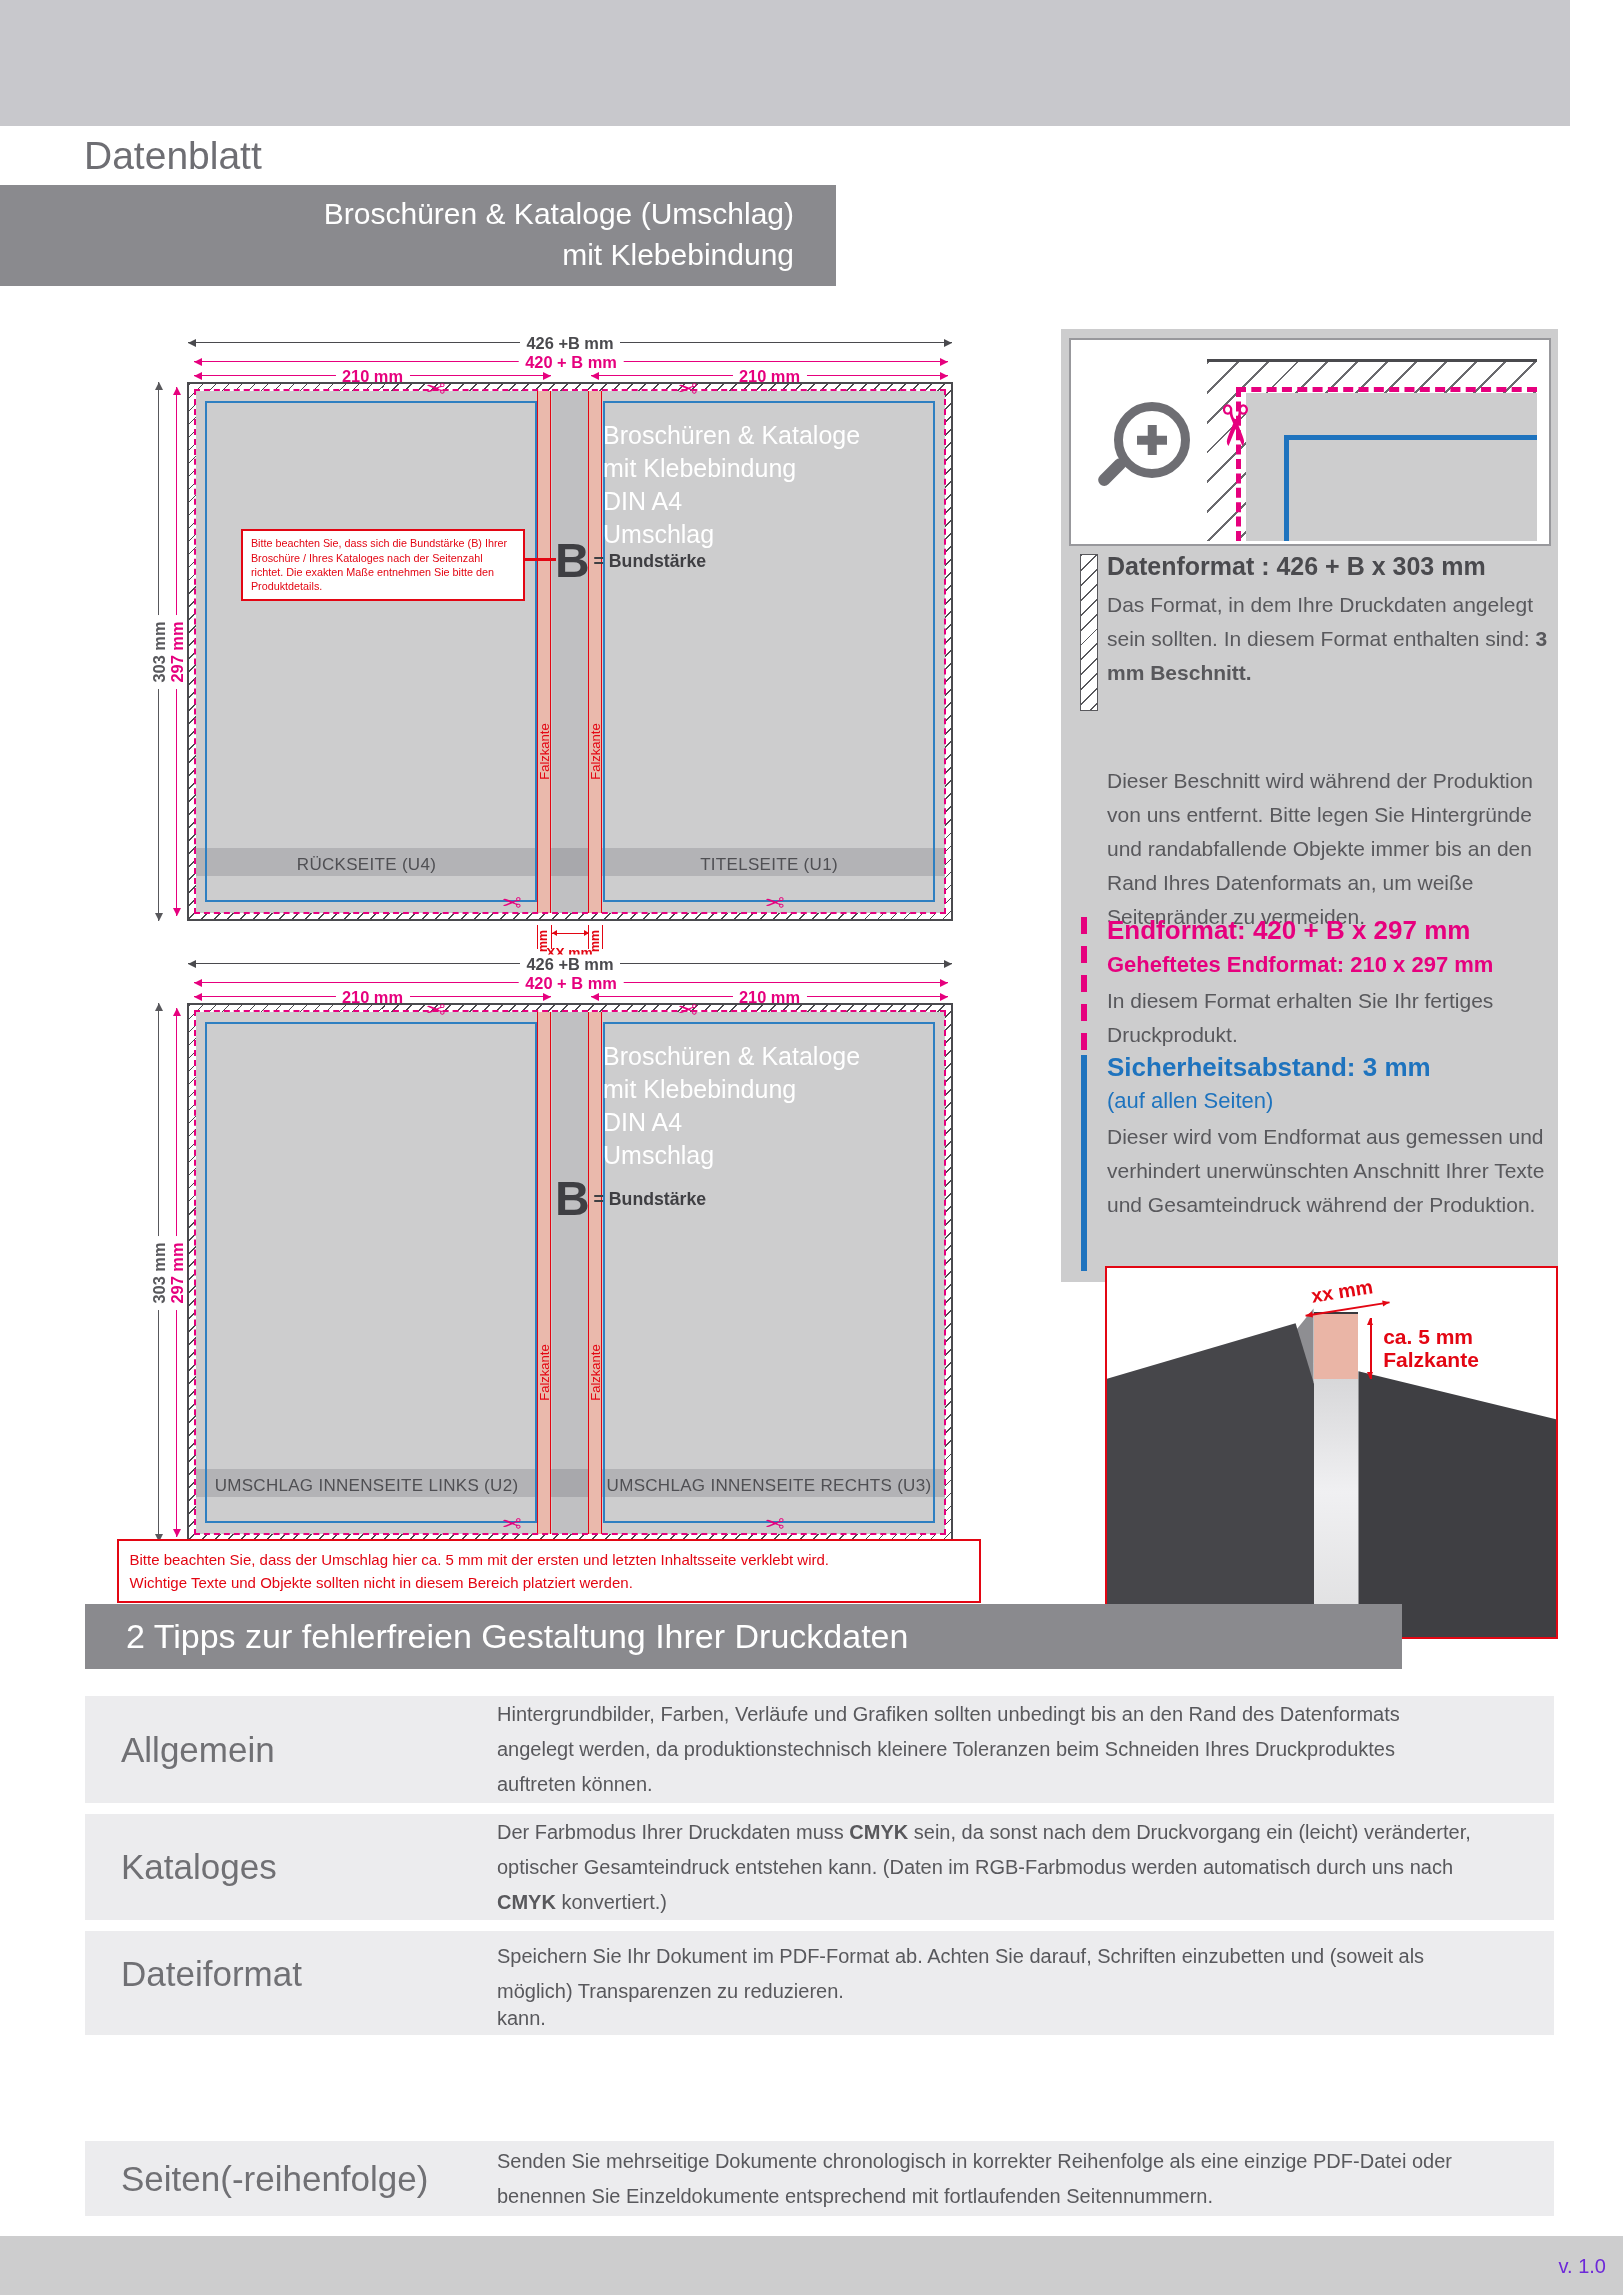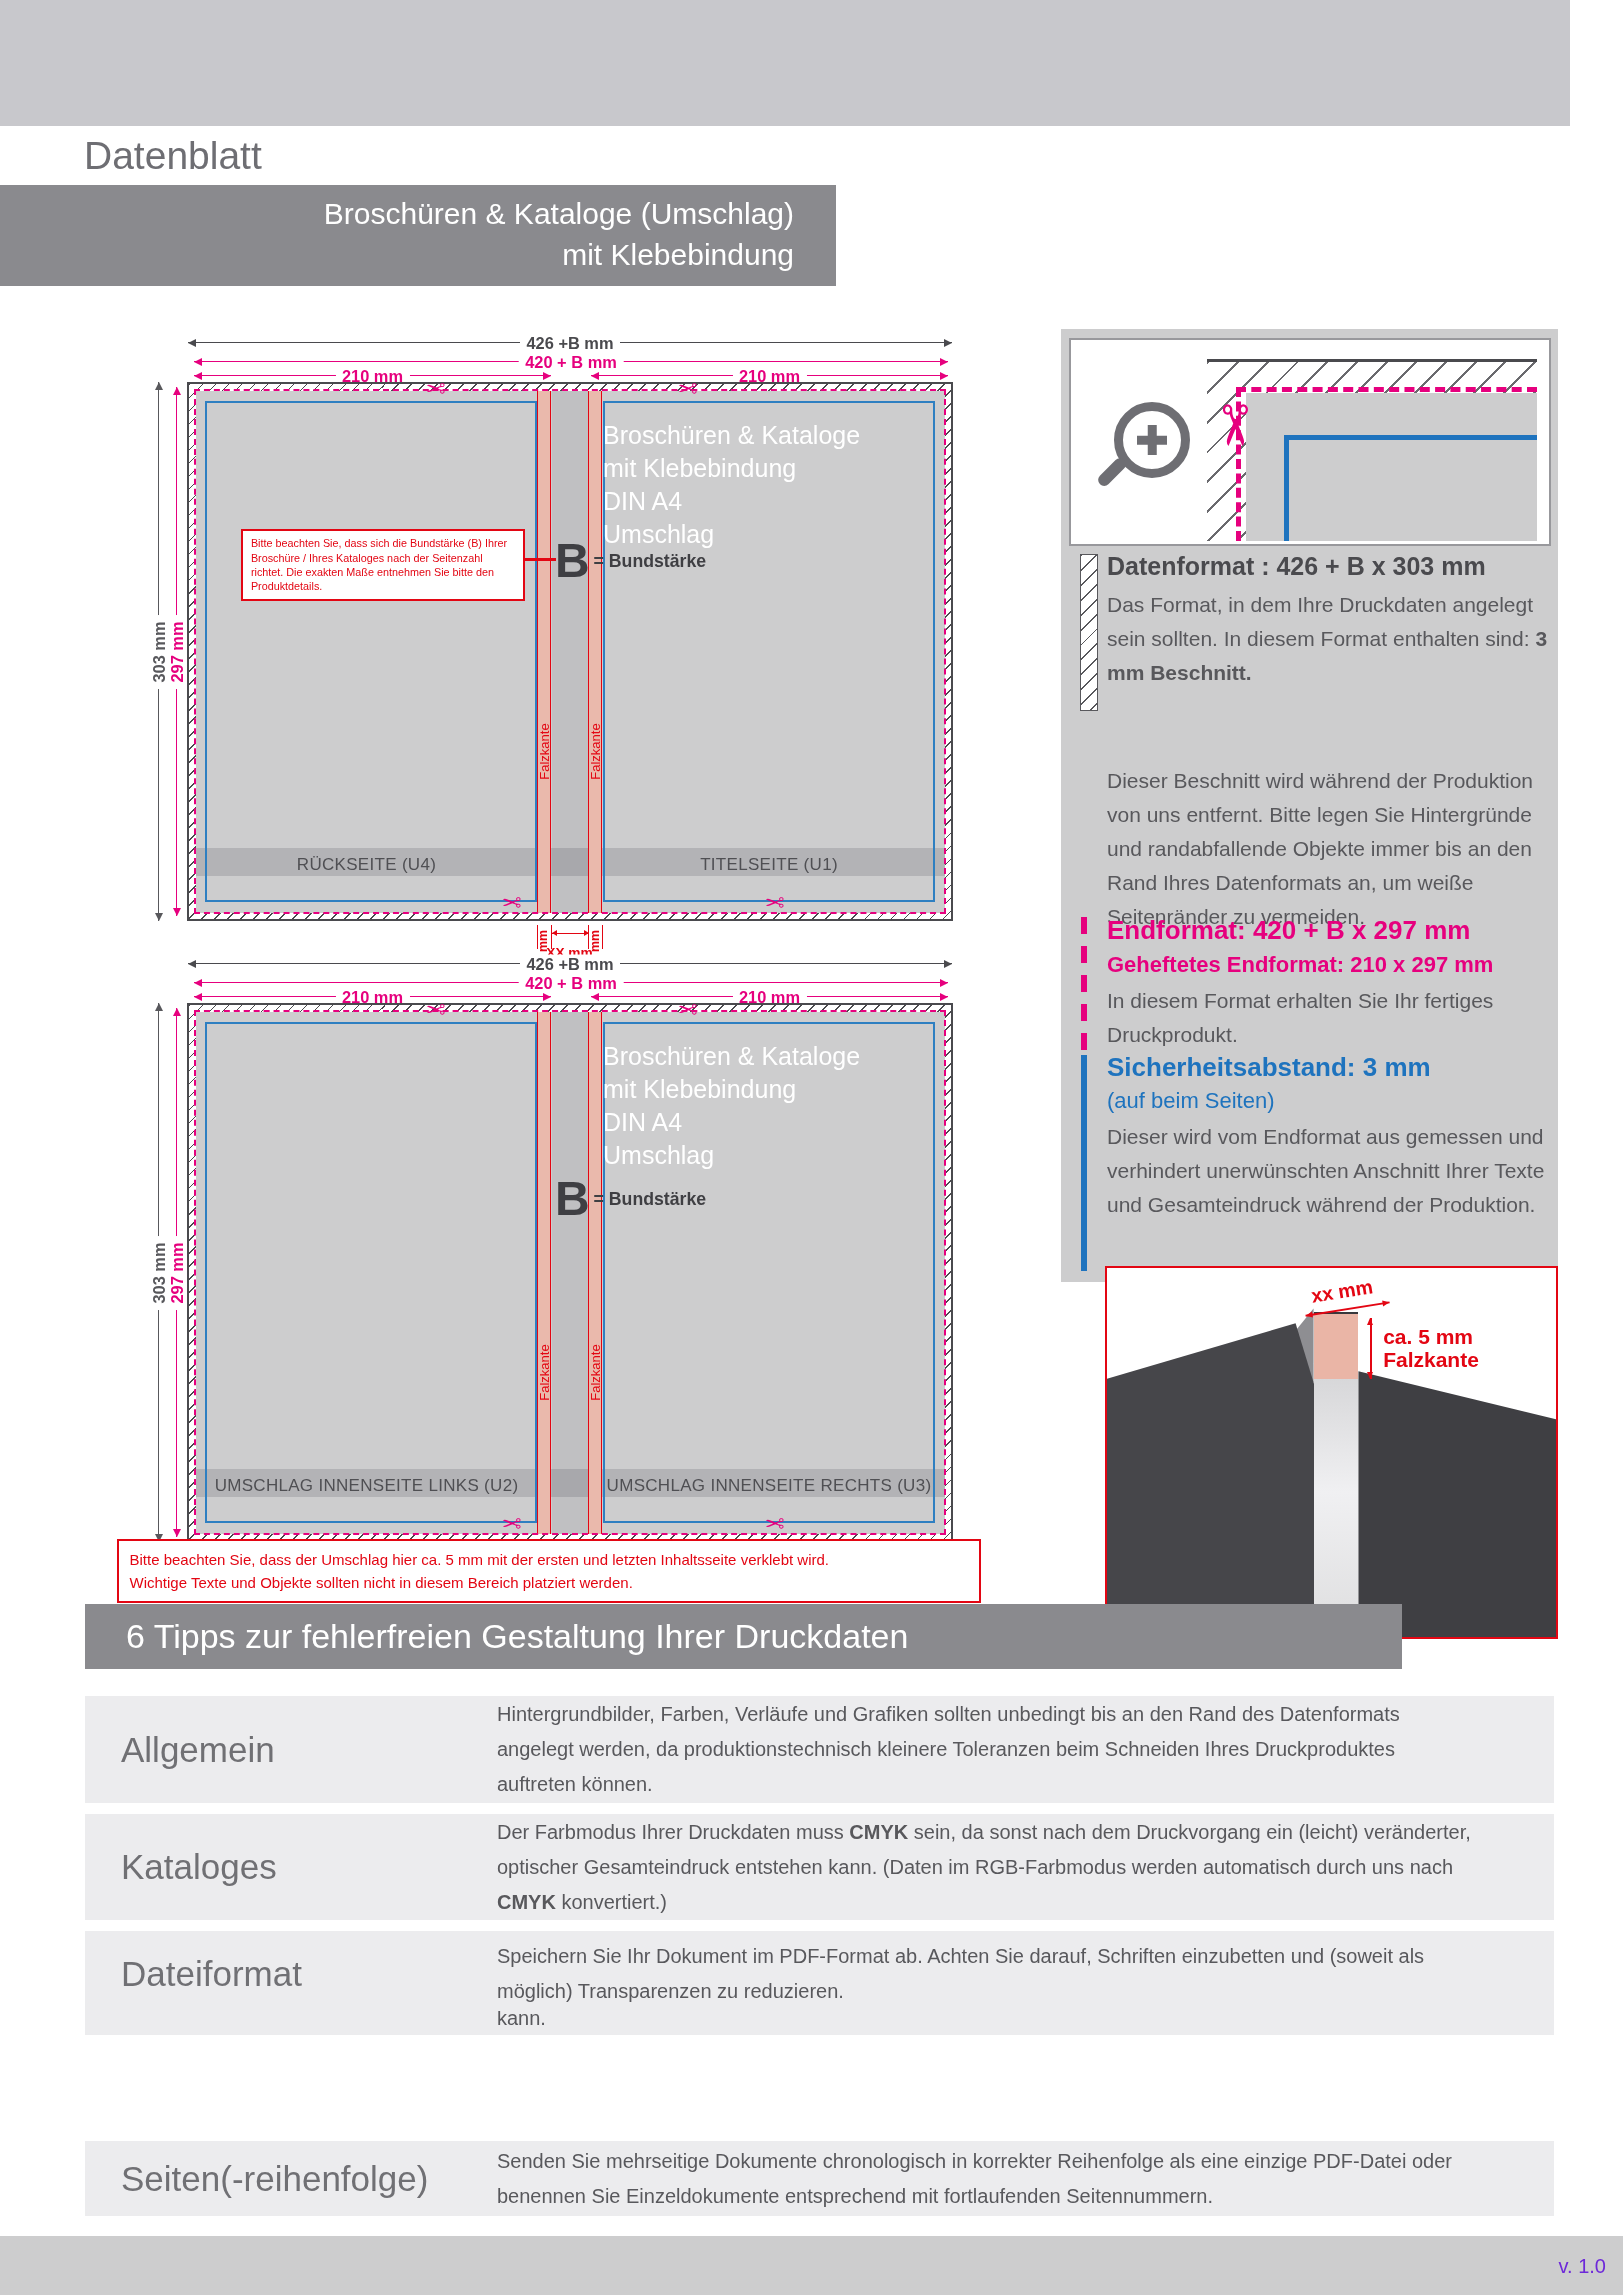--- a/index.html
+++ b/index.html
@@ -320,21 +320,21 @@
   <div class="sb-text" style="top:588px;"><span>Das Format, in dem Ihre Druckdaten angelegt sein sollten.  In diesem Format enthalten sind: </span><b>3 mm Beschnitt.</b></div>
   <div class="sb-text" style="top:764px;">Dieser Beschnitt wird während der Produktion von uns entfernt. Bitte legen Sie Hintergründe und randabfallende Objekte immer bis an den Rand Ihres Datenformats an, um weiße Seitenränder zu vermeiden.</div>
 
   <div class="swatch-dash"></div>
   <div class="sb-title mag-title" style="top:915px;">Endformat: 420 + B x 297 mm</div>
   <div class="sb-text mag-sub" style="top:950px;">Geheftetes Endformat: 210 x 297 mm</div>
   <div class="sb-text" style="top:984px;">In diesem Format erhalten Sie Ihr fertiges Druckprodukt.</div>
 
   <div class="swatch-blue"></div>
   <div class="sb-title blue-title" style="top:1052px;">Sicherheitsabstand: 3 mm</div>
-  <div class="sb-text blue-sub" style="top:1086px;">(auf beim Seiten)</div>
+  <div class="sb-text blue-sub" style="top:1086px;">(auf allen Seiten)</div>
   <div class="sb-text" style="top:1120px;">Dieser wird vom Endformat aus gemessen und verhindert unerwünschten Anschnitt Ihrer Texte und Gesamteindruck während der Produktion.</div>
 
   <div class="spinefig">
     <div class="shape sf-backtri"></div>
     <div class="shape sf-face"></div>
     <div class="shape sf-left"></div>
     <div class="sf-spine"></div>
     <div class="sf-glue"></div>
     <div class="shape sf-right"></div>
     <div class="sf-xxlabel">xx mm</div>
@@ -345,21 +345,21 @@
     </div>
     <div class="vdim sf-varrow">
       <i class="ln" style="width:2px;"></i>
         <i class="ah u" style="border-width:3.9px;border-bottom-width:7.2px;"></i>
         <i class="ah d" style="border-width:3.9px;border-top-width:7.2px;"></i>
     </div>
     <div class="sf-ca5">ca. 5 mm</div>
     <div class="sf-falz">Falzkante</div>
   </div>
 
-  <div class="tips-bar">6 Tipps zur fehlerfreien Gestaltung Ihrer Druckdaten</div>
+  <div class="tips-bar">2 Tipps zur fehlerfreien Gestaltung Ihrer Druckdaten</div>
 
   <div class="tip-row" style="top:1696px;height:107px;">
     <div class="tip-label">Allgemein</div>
     <div class="tip-text"><span>Hintergrundbilder, Farben, Verläufe und Grafiken sollten unbedingt bis an den Rand des Datenformats angelegt werden, da produktionstechnisch kleinere Toleranzen beim Schneiden Ihres Druckproduktes auftreten können.</span></div>
   </div>
   <div class="tip-row" style="top:1814px;height:106px;">
     <div class="tip-label">Kataloges</div>
     <div class="tip-text"><span>Der Farbmodus Ihrer Druckdaten muss </span><b>CMYK</b><span> sein, da sonst nach dem Druckvorgang ein (leicht) veränderter, optischer Gesamteindruck entstehen kann. (Daten im RGB-Farbmodus werden automatisch durch uns nach </span><b>CMYK</b><span> konvertiert.)</span></div>
   </div>
   <div class="tip-row" style="top:1931px;height:104px;">

